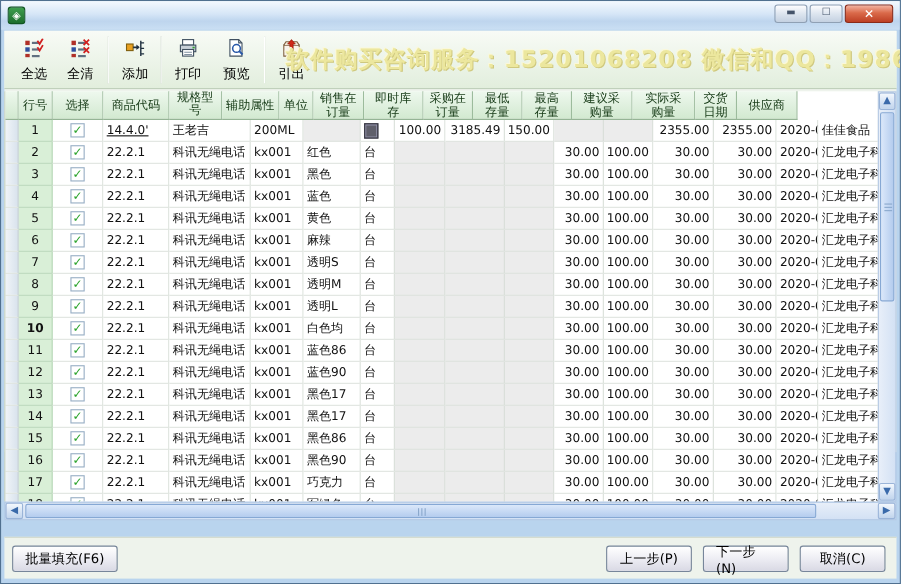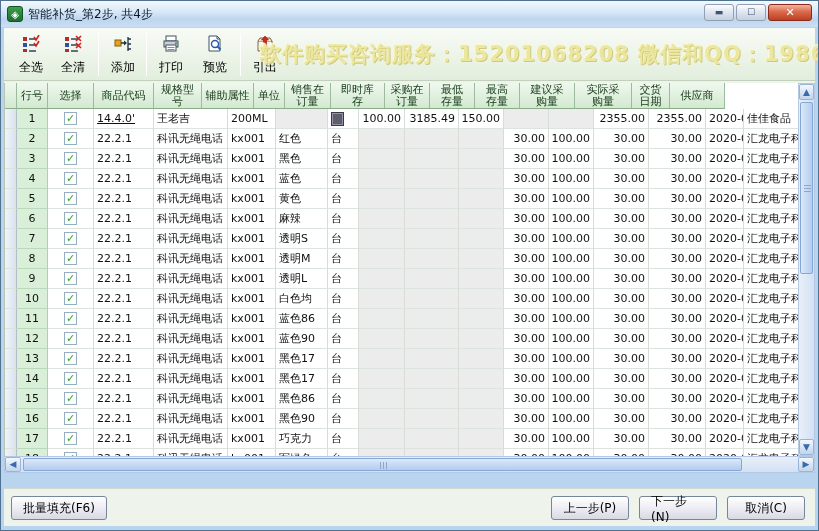--- a/index.html
+++ b/index.html
@@ -83,21 +83,20 @@
     background:linear-gradient(#ffffff,#ebebf2 55%,#d9d9e4);padding:0 11px;
     display:flex;align-items:center;font-size:12px;color:#000;cursor:default;}
 </style>
 </head>
 <body>
 
 <div class="window">
 
   <div class="titlebar">
     <div class="app-icon">◈</div>
-    <span class="title-text">智能补货_第2步, 共4步</span>
     <div class="win-controls">
       <div class="win-btn">▬</div>
       <div class="win-btn">☐</div>
       <div class="win-btn close">✕</div>
     </div>
   </div>
 
   <div class="client">
 
     <div class="toolbar">
@@ -396,21 +395,21 @@
             <div class="cell right empty" style="width: 45px;"></div>
             <div class="cell right" style="width: 45px;">30.00</div>
             <div class="cell right" style="width: 45px;">100.00</div>
             <div class="cell right" style="width: 55px;">30.00</div>
             <div class="cell right" style="width: 57px;">30.00</div>
             <div class="cell" style="width: 38px;">2020-0</div>
             <div class="cell" style="width: 55px;">汇龙电子科</div>
           </div>
           <div class="grow">
             <div class="cell ind" style="width: 12px;"></div>
-            <div class="cell num" style="width: 31px;">10</div>
+            <div class="cell num" style="width: 31px; font-weight: bold;">10</div>
             <div class="cell center" style="width: 46px;">
               <div class="checkbox">✓</div>
             </div>
             <div class="cell" style="width: 60px;">22.2.1</div>
             <div class="cell" style="width: 74px;">科讯无绳电话</div>
             <div class="cell" style="width: 48px;">kx001</div>
             <div class="cell" style="width: 52px;">白色均</div>
             <div class="cell" style="width: 31px;">台</div>
             <div class="cell right empty" style="width: 46px;"></div>
             <div class="cell right empty" style="width: 54px;"></div>

